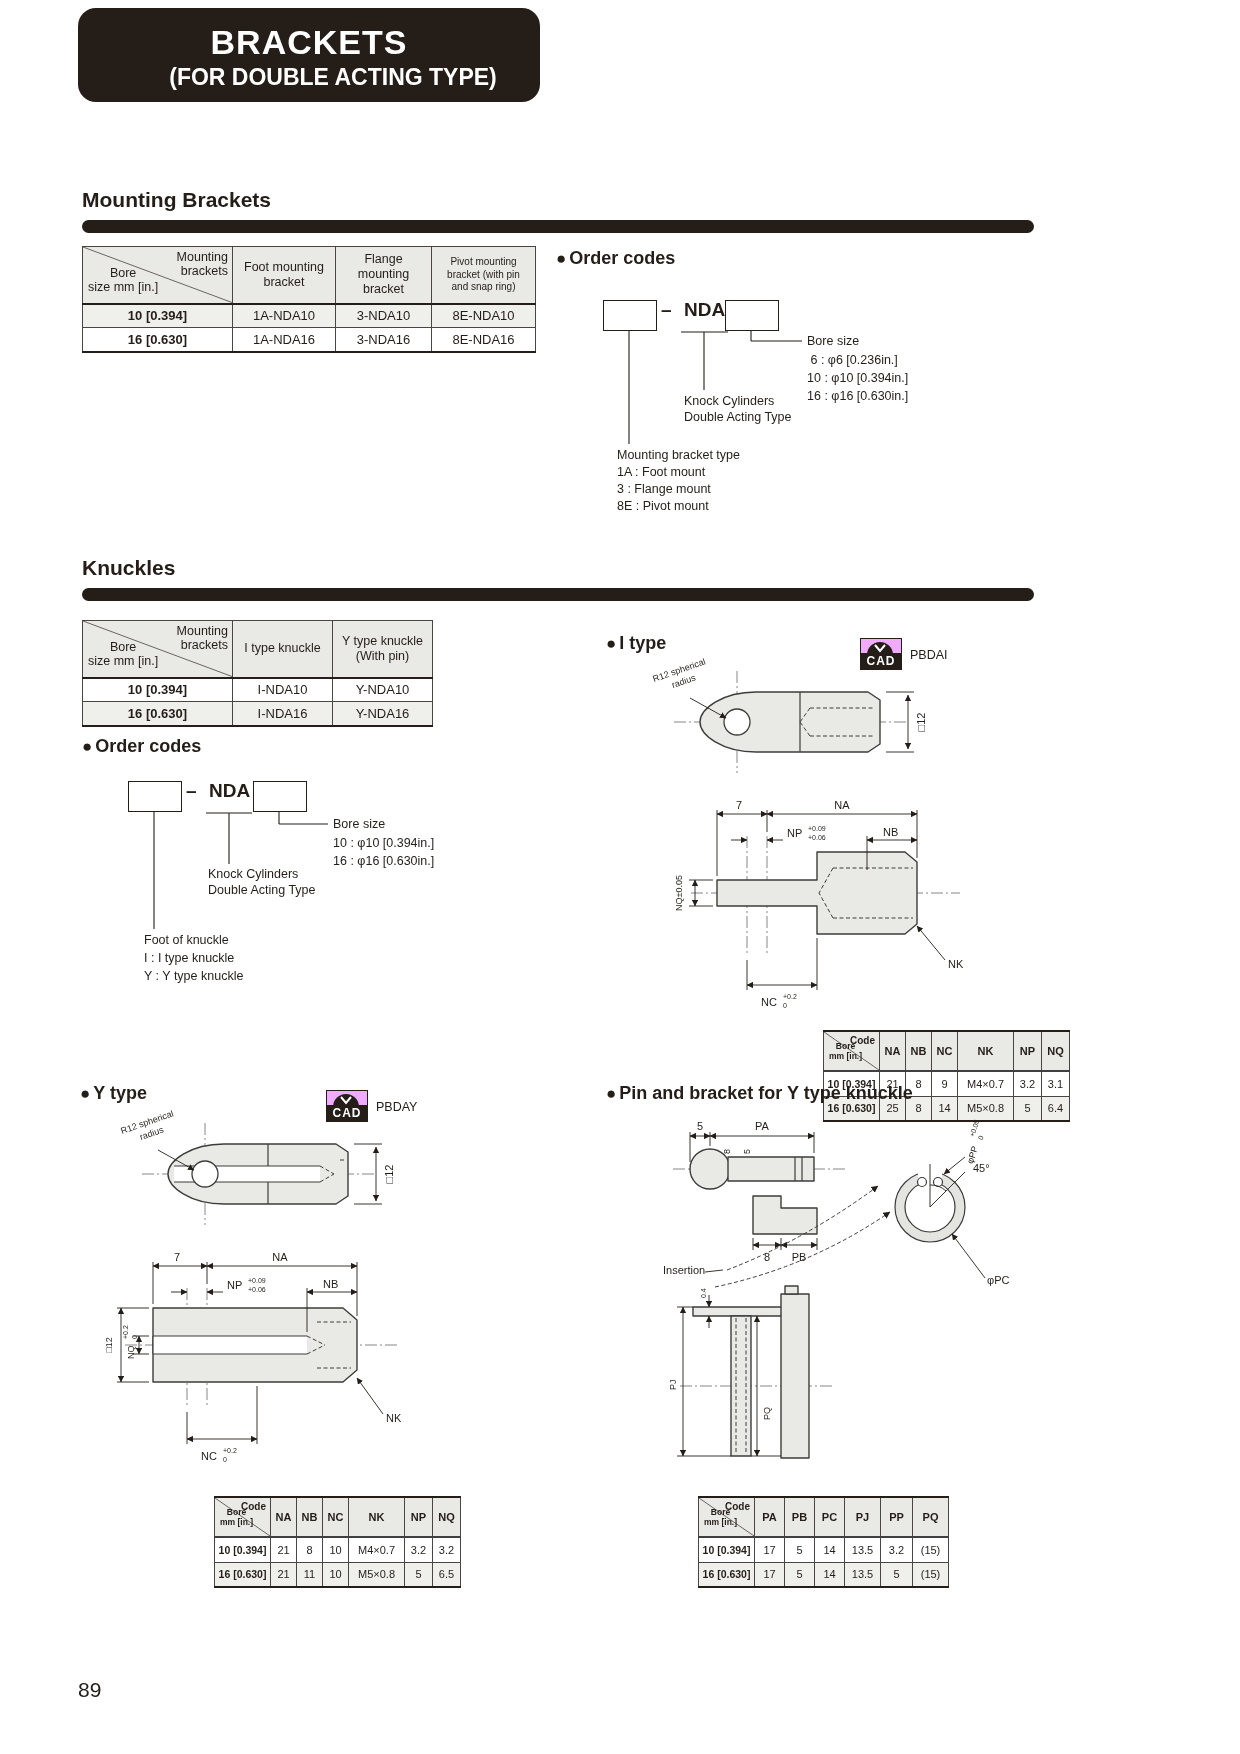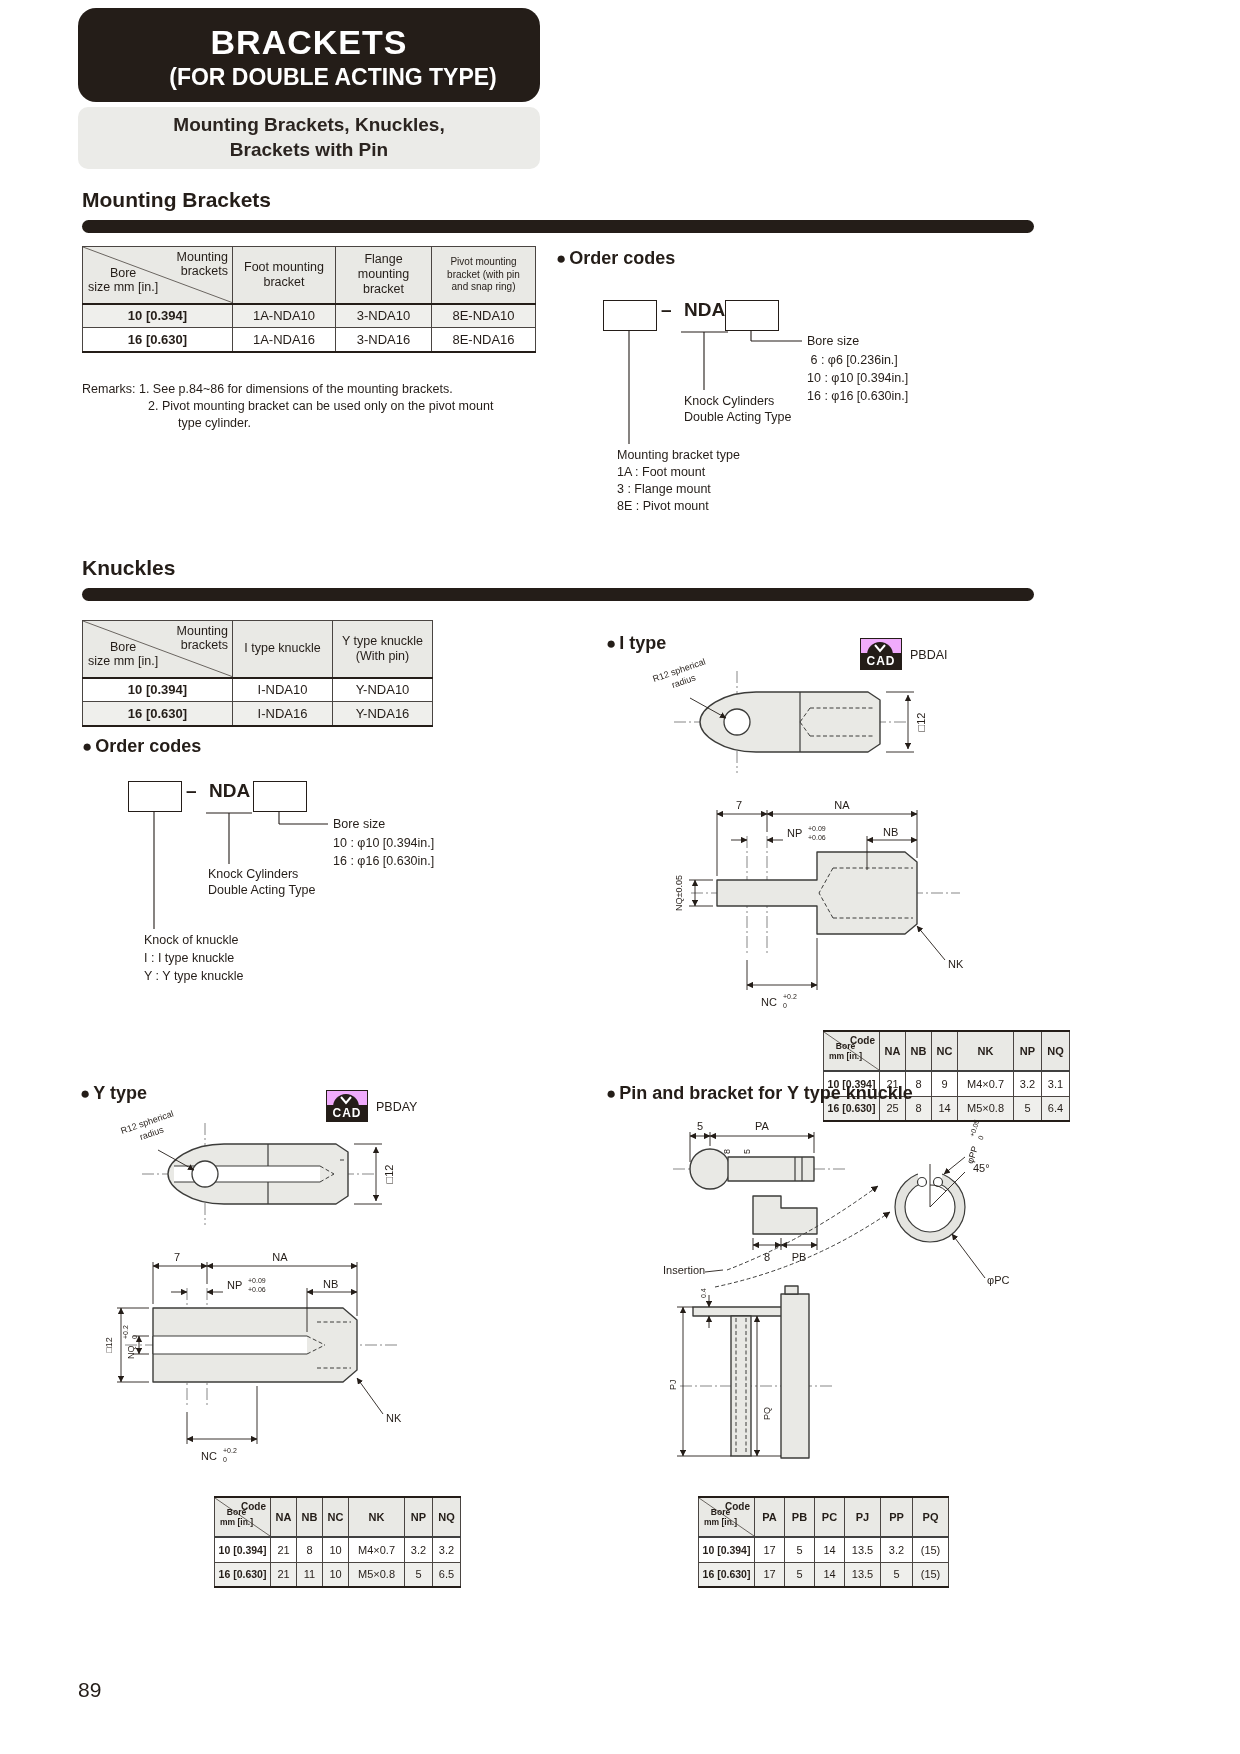--- a/index.html
+++ b/index.html
@@ -89,22 +89,20 @@
     </marker>
   </defs>
 </svg>
 
 <div class="page">
 
   <div class="title-box">
     <div class="title-main">BRACKETS</div>
     <div class="title-sub">(FOR DOUBLE ACTING TYPE)</div>
   </div>
-  <div class="tag-box">Mounting Brackets, Knuckles,
-Brackets with Pin</div>
 
   <div class="sh" style="left:82px;top:188px;">Mounting Brackets</div>
   <div class="bar" style="left:82px;top:220px;"></div>
 
   <table class="spec-table" style="left:82px;top:246px;width:453px;">
     <colgroup>
         <col style="width:150px">
         <col style="width:103px">
         <col style="width:96px">
         <col style="width:104px">
@@ -139,25 +137,20 @@
       </tr>
       <tr>
         <td class="bore">16 [0.630]</td>
         <td>1A-NDA16</td>
         <td>3-NDA16</td>
         <td>8E-NDA16</td>
       </tr>
     </tbody>
   </table>
 
-  <div class="remarks" style="left:82px;top:381px;">
-    <div class="r1">Remarks: 1. See p.84~86 for dimensions of the mounting brackets.</div>
-    <div class="r2">2. Pivot mounting bracket can be used only on the pivot mount</div>
-    <div class="r3">type cylinder.</div>
-  </div>
 
   <div class="oc" style="left:556px;top:248px;width:484px;height:300px;">
     <div class="bh"><span class="dot">●</span><span>Order codes</span></div>
     <svg class="oc-lines" width="484" height="300">
       <line x1="125" y1="84" x2="172" y2="84"></line>
       <line x1="148" y1="84" x2="148" y2="142"></line>
       <line x1="195" y1="81" x2="195" y2="93"></line>
       <line x1="195" y1="93" x2="246" y2="93"></line>
       <line x1="73" y1="81" x2="73" y2="196"></line>
     </svg>
@@ -227,21 +220,21 @@
     </svg>
     <div class="oc-box" style="left:46px;top:45px;"></div>
     <span class="oc-code" style="left:104px;top:44px;">–</span>
     <span class="oc-code" style="left:127px;top:44px;">NDA</span>
     <div class="oc-box" style="left:171px;top:45px;"></div>
     <div class="oc-t" style="left:251px;top:81px;">Bore size</div>
     <div class="oc-t" style="left:251px;top:100px;">10 : φ10 [0.394in.]</div>
     <div class="oc-t" style="left:251px;top:118px;">16 : φ16 [0.630in.]</div>
     <div class="oc-t" style="left:126px;top:131px;">Knock Cylinders</div>
     <div class="oc-t" style="left:126px;top:147px;">Double Acting Type</div>
-    <div class="oc-t" style="left:62px;top:197px;">Knock of knuckle</div>
+    <div class="oc-t" style="left:62px;top:197px;">Foot of knuckle</div>
     <div class="oc-t" style="left:62px;top:215px;">I : I type knuckle</div>
     <div class="oc-t" style="left:62px;top:233px;">Y : Y type knuckle</div>
   </div>
 
   <div class="bh abs" style="left:606px;top:633px;"><span class="dot">●</span><span>I type</span></div>
   <div class="cad" style="left:860px;top:638px;">
     <svg width="39" height="28" style="position:absolute;left:0;top:1px;">
       <circle cx="19" cy="15" r="13" fill="#241d18"></circle>
       <polyline points="14,5 19,11 24,5" fill="none" stroke="#fff" stroke-width="2"></polyline>
     </svg>

